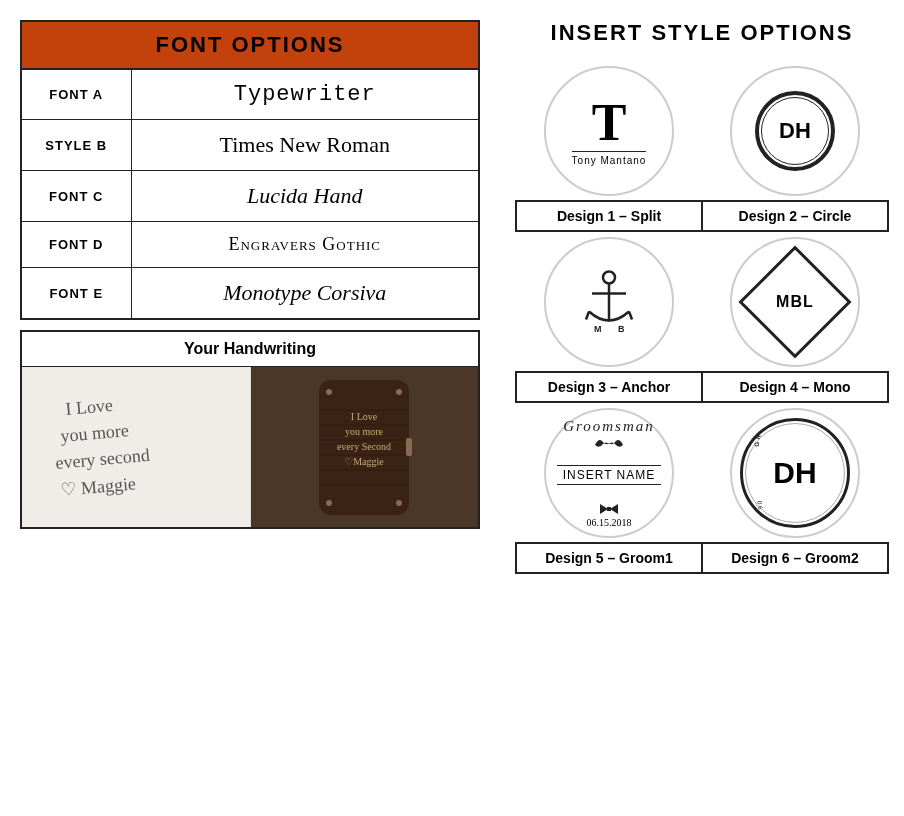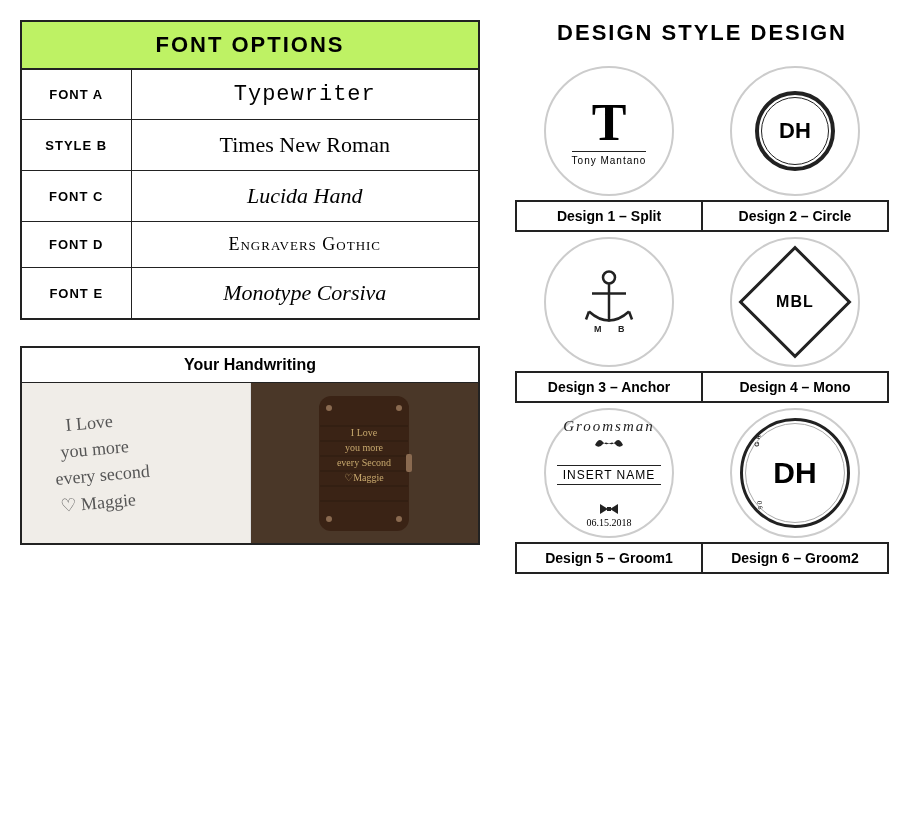--- a/index.html
+++ b/index.html
@@ -19,21 +19,21 @@
     }
 
     .section-title {
       text-align: center;
       font-size: 22px;
       font-weight: 900;
       letter-spacing: 2px;
       border: 2px solid #222;
       padding: 10px 0;
       margin-bottom: 0;
-      background: #bef264;
+      background: #c2410c;
     }
 
     .font-table {
       width: 100%;
       border-collapse: collapse;
       border: 2px solid #222;
       border-top: none;
     }
 
     .font-table tr {
@@ -64,21 +64,21 @@
     }
 
     .font-a { font-family: 'Courier New', Courier, monospace; letter-spacing: 1px; }
     .font-b { font-family: 'Times New Roman', Times, serif; }
     .font-c { font-family: 'Lucida Handwriting', cursive; font-style: italic; }
     .font-d { font-family: Liberation Serif, serif; font-variant: small-caps; font-size: 18px; letter-spacing: 1px; }
     .font-e { font-family: 'Monotype Corsiva', cursive; font-style: italic; }
 
     
     .handwriting-section {
-      margin-top: 26px;
+      margin-top: 10px;
       border: 2px solid #222;
     }
 
     .handwriting-title {
       text-align: center;
       font-size: 16px;
       font-weight: 600;
       padding: 8px 0;
       border-bottom: 1px solid #222;
       background: #fff;
@@ -251,21 +251,21 @@
           <text x="90" y="95" text-anchor="middle" font-family="'Brush Script MT', cursive" font-size="10" fill="#c8a96e">♡Maggie</text>
 
           <rect x="132" y="68" width="6" height="18" rx="2" fill="#8a6a50"></rect>
         </svg>
       </div>
     </div>
   </div>
 </div>
 
 <div class="right-panel">
-  <div class="design-title">DESIGN STYLE DESIGN</div>
+  <div class="design-title">INSERT STYLE OPTIONS</div>
 
   <table class="design-grid">
 
     <tbody>
         <tr>
       <td class="design-cell">
         <div class="design-circle">
           <div class="design1-inner">
             <div class="design1-big-t">T</div>
             <div class="design1-name" style="font-size:10px;font-family:Arial;letter-spacing:1px;border-top:1px solid #222;padding-top:3px;margin-top:2px;">Tony Mantano</div>

